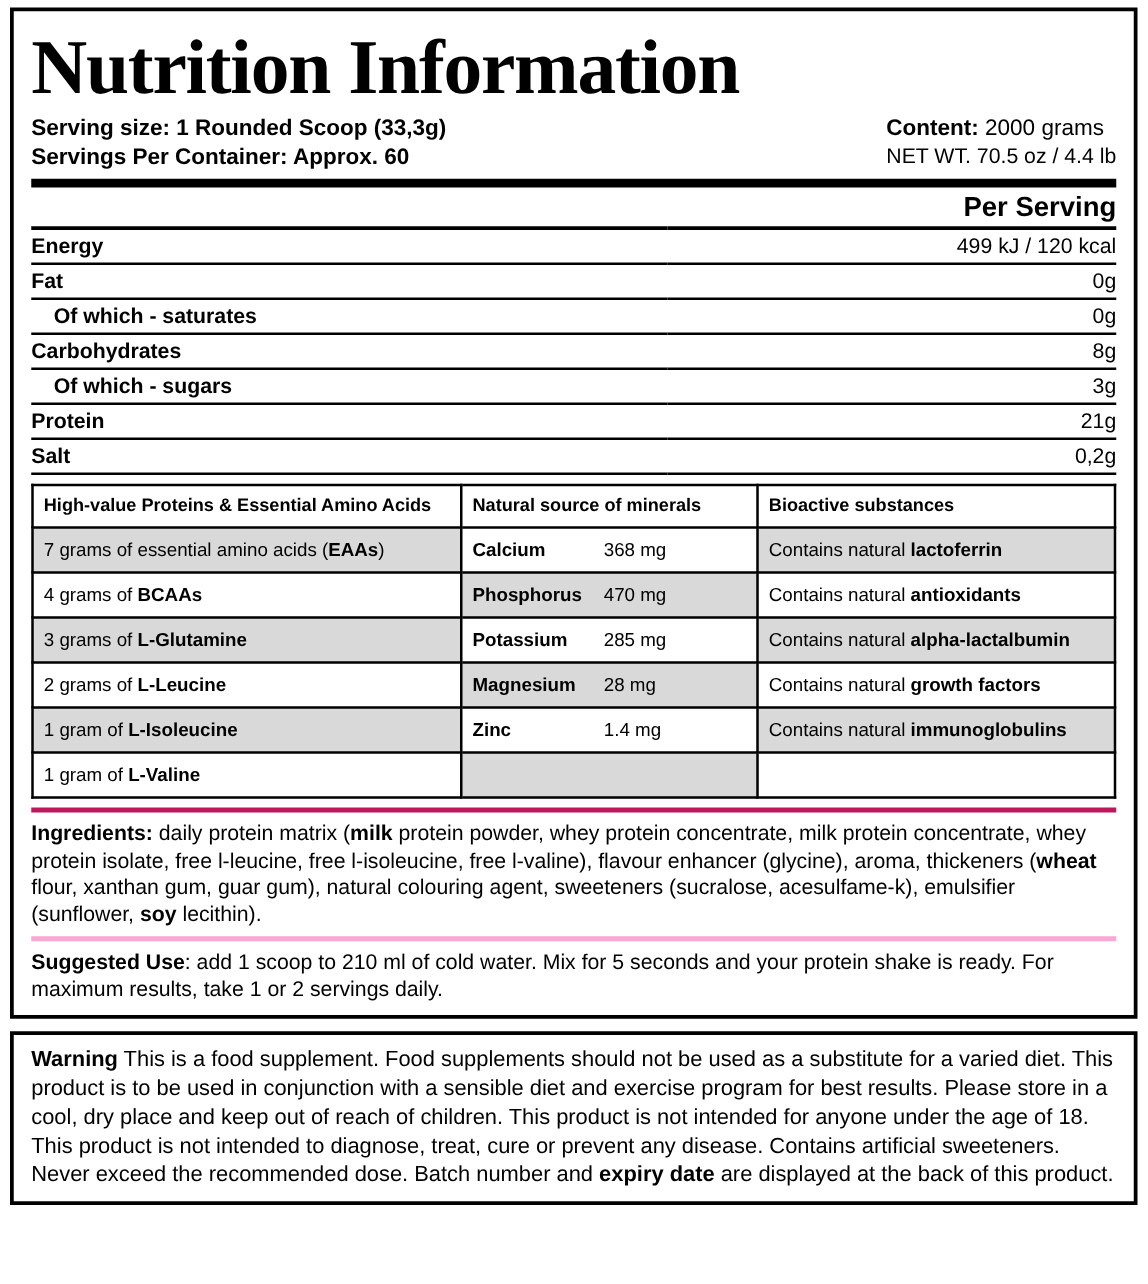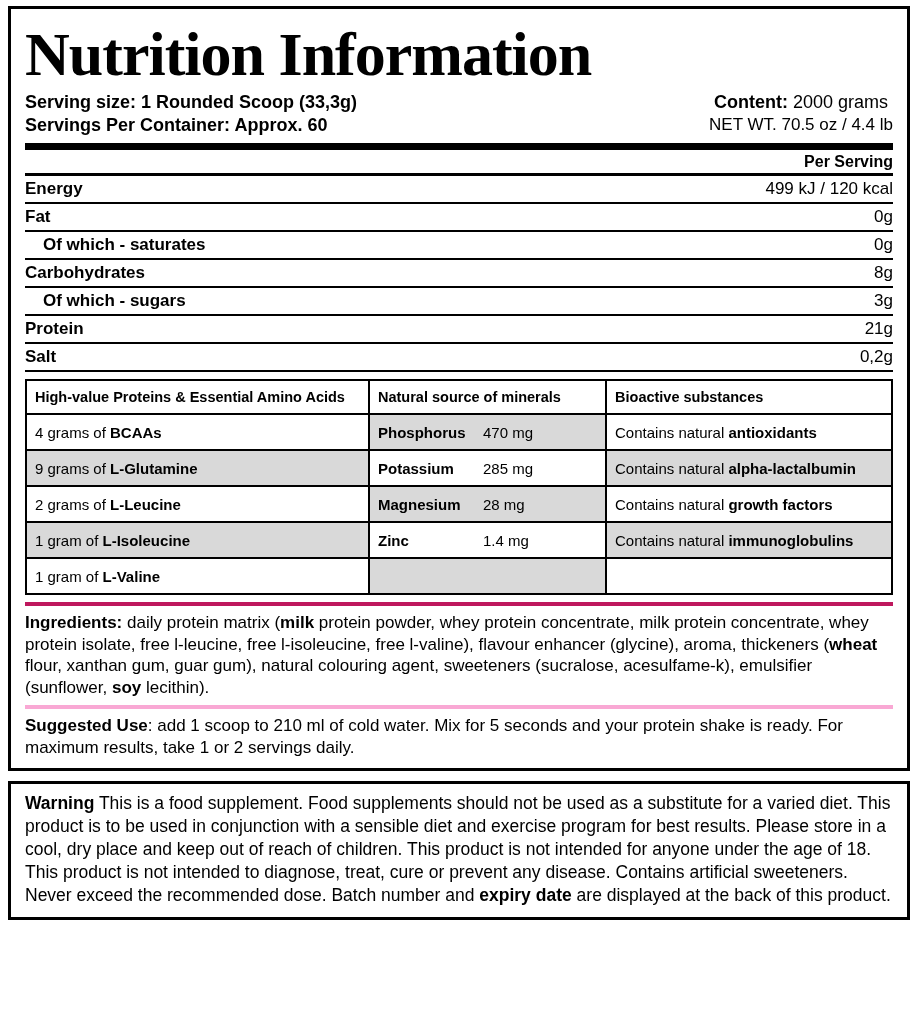--- a/index.html
+++ b/index.html
@@ -45,21 +45,21 @@
     justify-content: space-between;
     align-items: flex-start;
     margin-bottom: 6px;
   }
   .serving-left div {
     font-size: 18px;
     line-height: 23px;
     font-weight: bold;
   }
   .serving-right {
-    text-align: center;
+    text-align: left;
   }
   .serving-right .content-line {
     font-size: 18px;
     line-height: 23px;
     font-weight: bold;
   }
   .serving-right .content-line span.val {
     font-weight: normal;
   }
   .serving-right .netwt {
@@ -78,21 +78,21 @@
   }
   table.nutri td {
     padding: 3px 0 3px 0;
     border-bottom: 2px solid #000;
     vertical-align: bottom;
   }
   table.nutri tr.head td {
     border-bottom: 3px solid #000;
     font-weight: bold;
     padding-bottom: 2px;
-    font-size: 16px;
+    font-size: 22px;
   }
   table.nutri td.label {
     text-align: left;
     font-weight: bold;
   }
   table.nutri td.label.indent {
     padding-left: 18px;
   }
   table.nutri td.value {
     text-align: right;
@@ -210,27 +210,32 @@
         </tbody>
     </table>
 
     <table class="info">
       <tbody>
         <tr class="info-head">
           <td class="col1">High-value Proteins &amp; Essential Amino Acids</td>
           <td class="col2">Natural source of minerals</td>
           <td class="col3">Bioactive substances</td>
         </tr>
+      <tr>
+            <td class="col1 shade"><span>7 grams of essential amino acids (</span><b>EAAs</b><span>)</span></td>
+            <td class="col2"><span class="mineral-name">Calcium</span><span class="mineral-val">368 mg</span></td>
+            <td class="col3 shade"><span>Contains natural </span><b>lactoferrin</b></td>
+          </tr>
           <tr>
             <td class="col1"><span>4 grams of </span><b>BCAAs</b><span></span></td>
             <td class="col2 shade"><span class="mineral-name">Phosphorus</span><span class="mineral-val">470 mg</span></td>
             <td class="col3"><span>Contains natural </span><b>antioxidants</b></td>
           </tr>
           <tr>
-            <td class="col1 shade"><span>9 grams of </span><b>L-Glutamine</b><span></span></td>
+            <td class="col1 shade"><span>3 grams of </span><b>L-Glutamine</b><span></span></td>
             <td class="col2"><span class="mineral-name">Potassium</span><span class="mineral-val">285 mg</span></td>
             <td class="col3 shade"><span>Contains natural </span><b>alpha-lactalbumin</b></td>
           </tr>
           <tr>
             <td class="col1"><span>2 grams of </span><b>L-Leucine</b><span></span></td>
             <td class="col2 shade"><span class="mineral-name">Magnesium</span><span class="mineral-val">28 mg</span></td>
             <td class="col3"><span>Contains natural </span><b>growth factors</b></td>
           </tr>
           <tr>
             <td class="col1 shade"><span>1 gram  of </span><b>L-Isoleucine</b><span></span></td>

